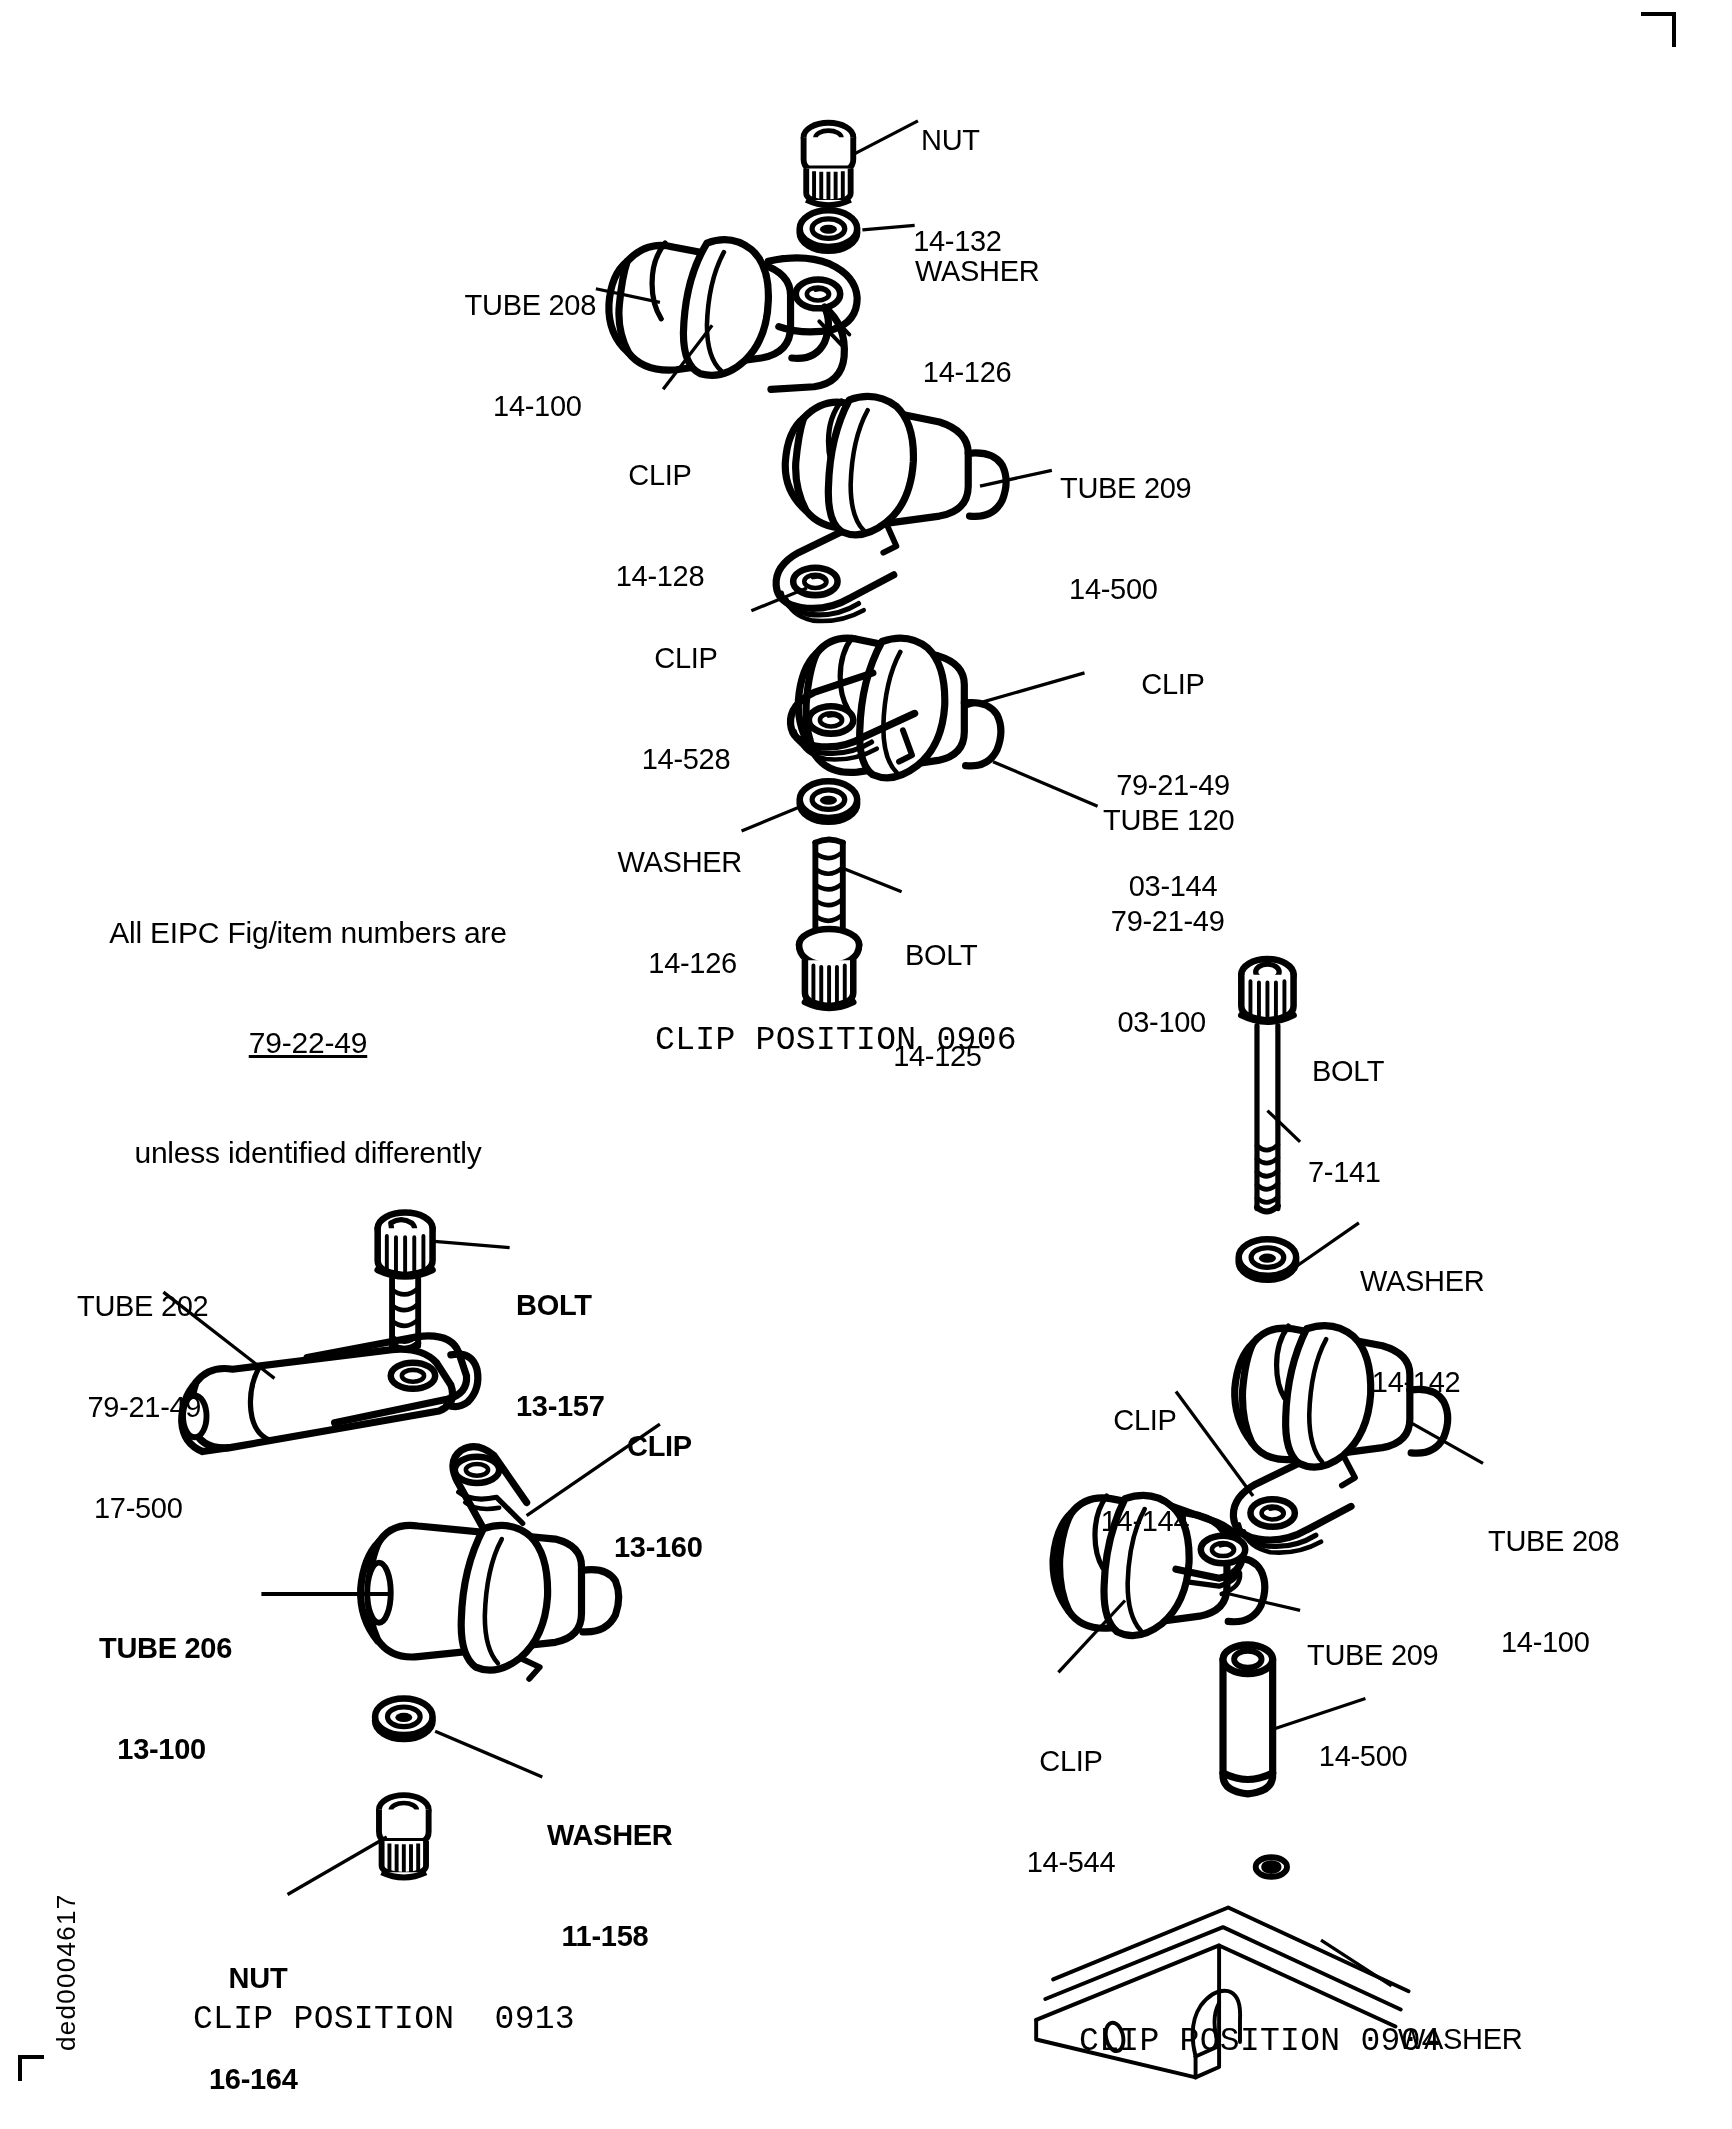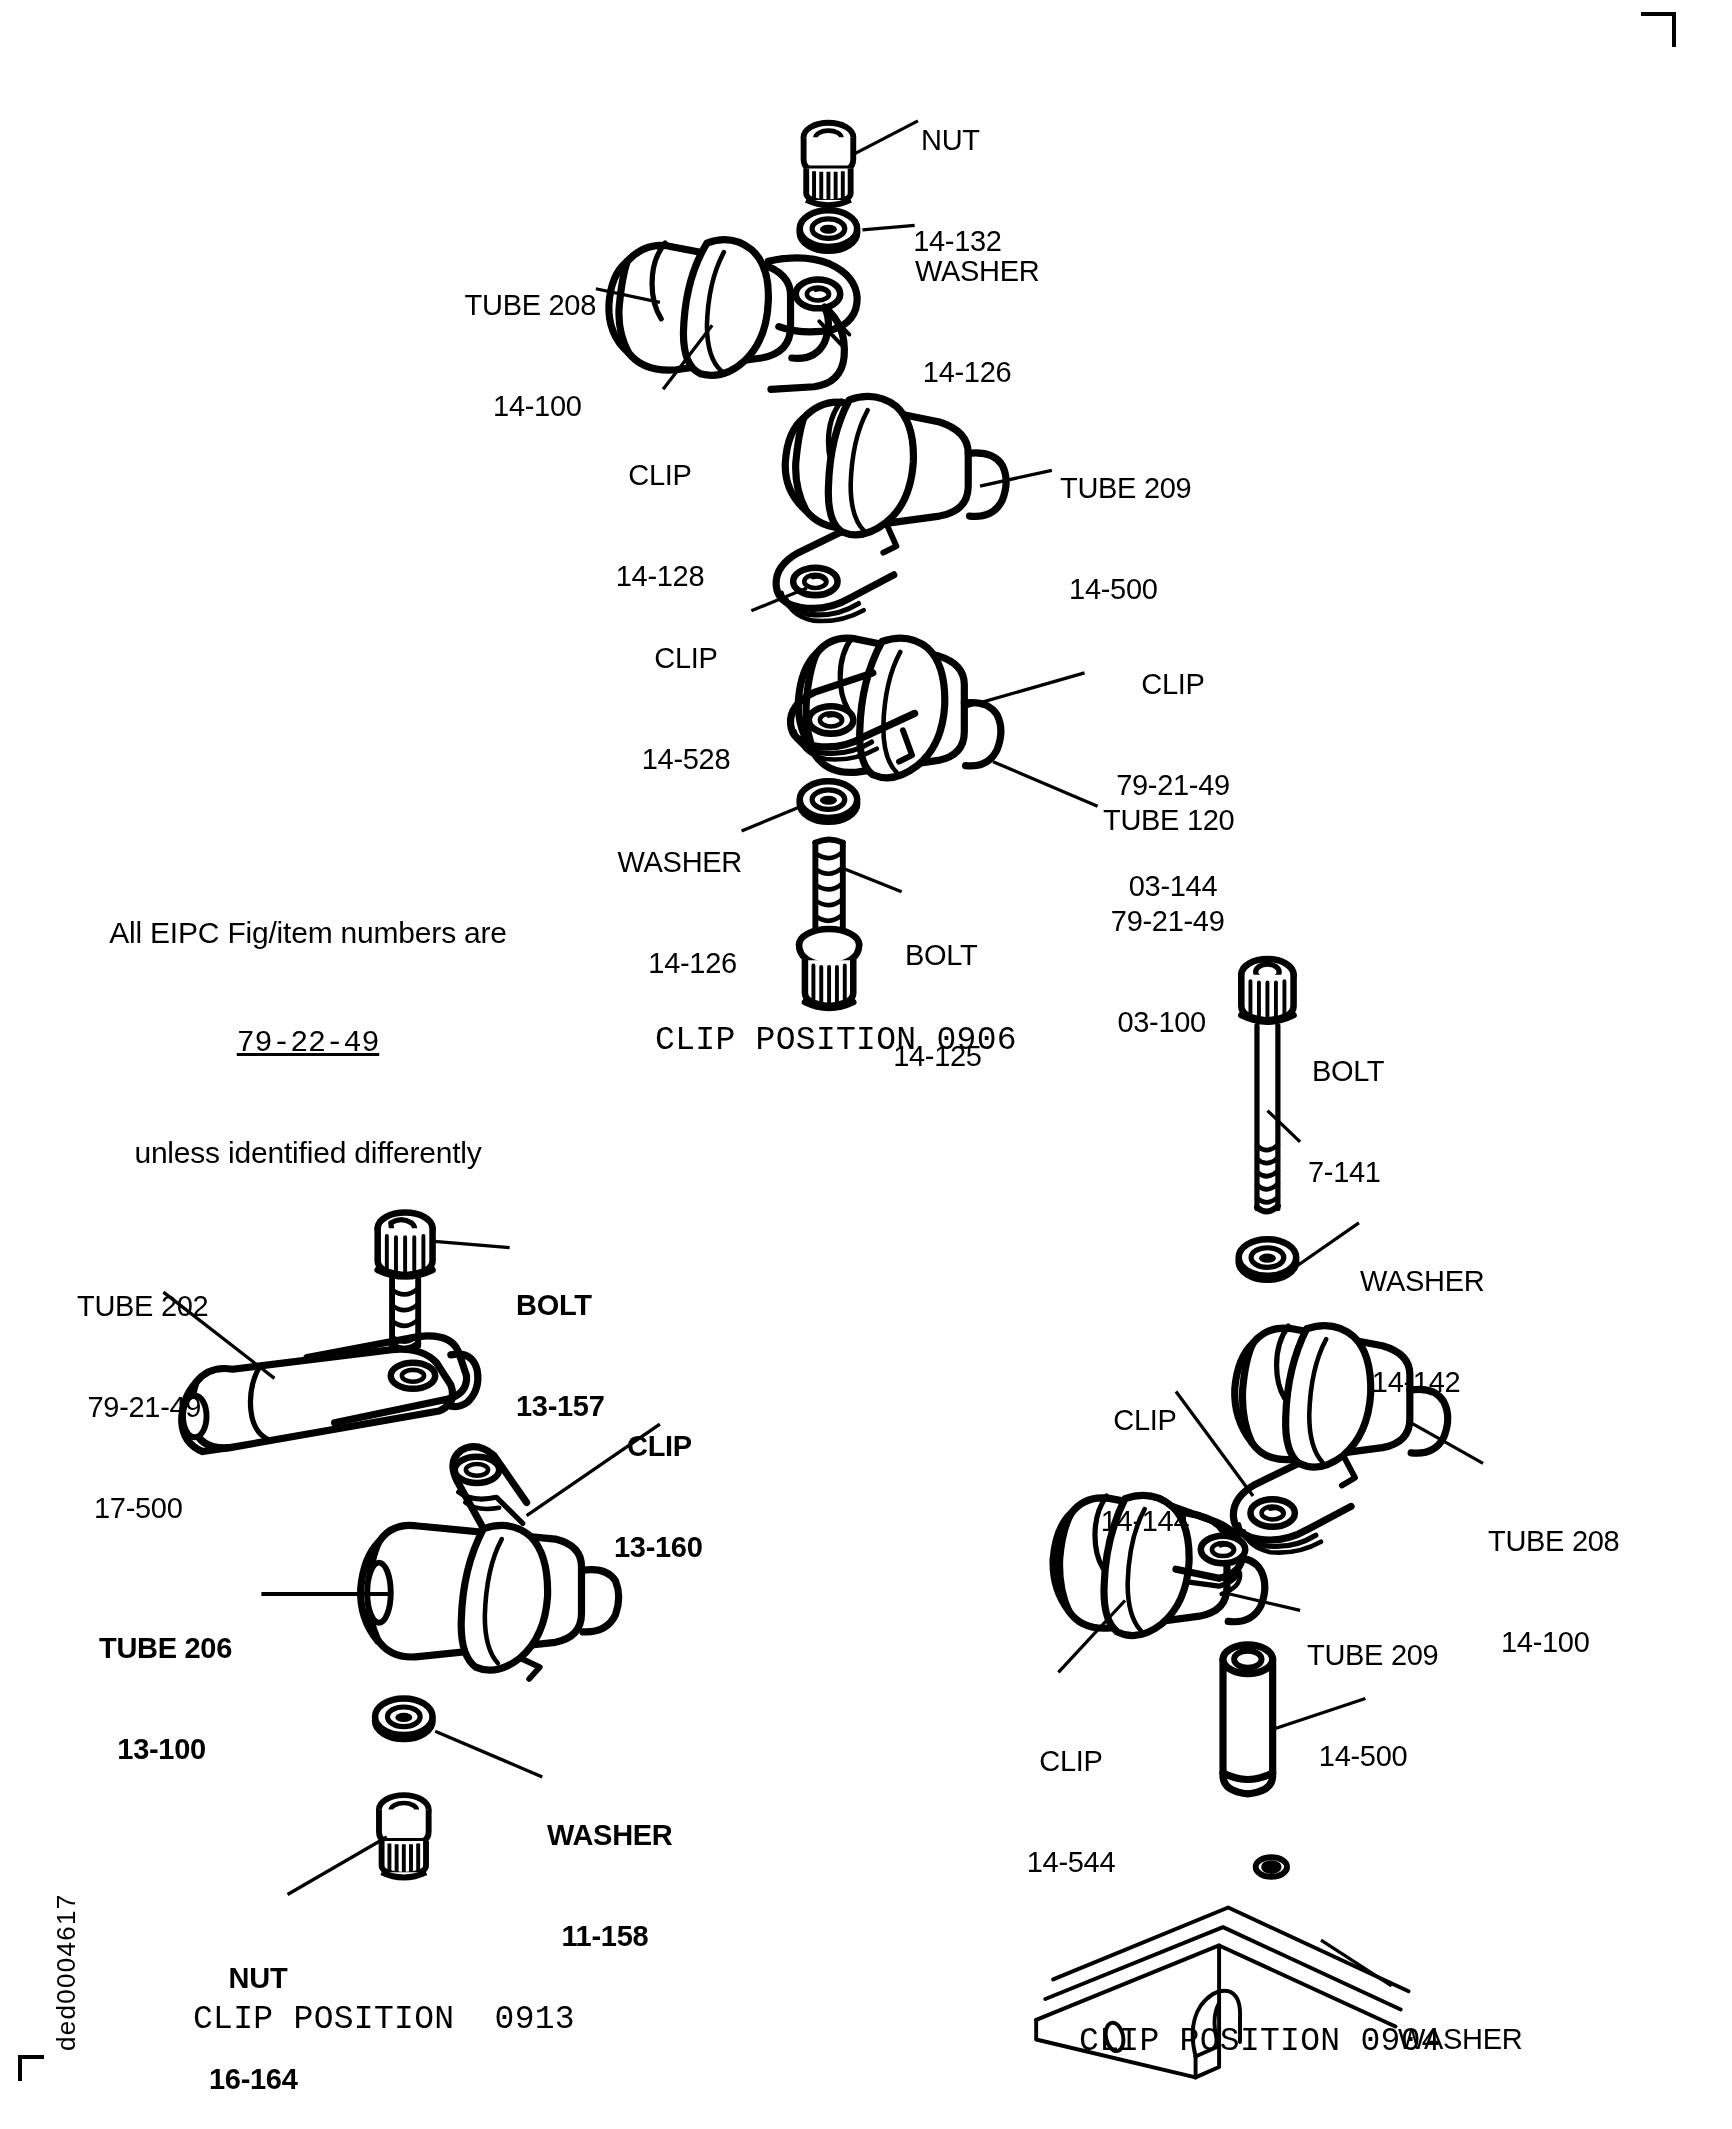--- a/index.html
+++ b/index.html
@@ -55,21 +55,20 @@
   }
   .note {
     font-size: 30px;
     text-align: center;
     line-height: 1.22;
     transform: translateX(-50%);
     letter-spacing: -0.2px;
   }
   .note .u {
     text-decoration: underline;
-    font-family: Liberation Mono, monospace;
   }
   .sidecode {
     position: absolute;
     font-size: 26px;
     letter-spacing: 1.3px;
     transform-origin: 0 0;
     transform: rotate(-90deg);
     white-space: nowrap;
   }
   .regmark {

